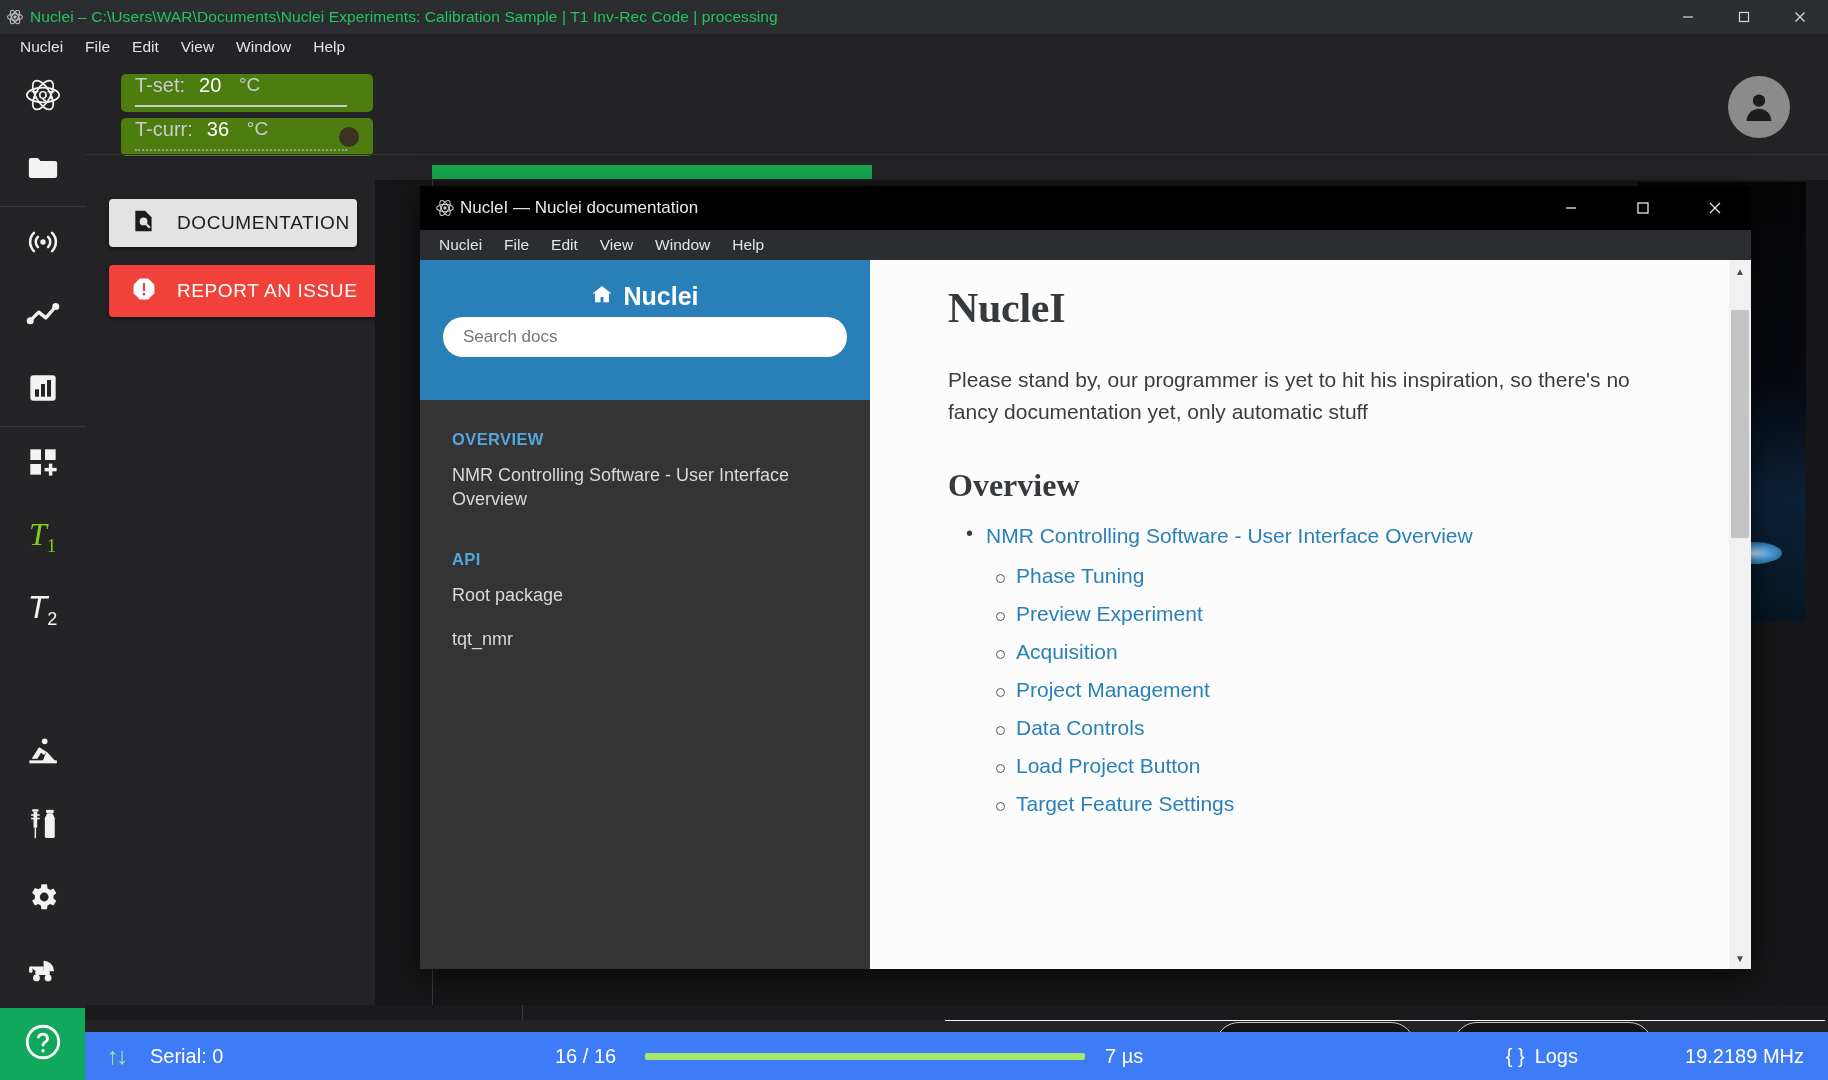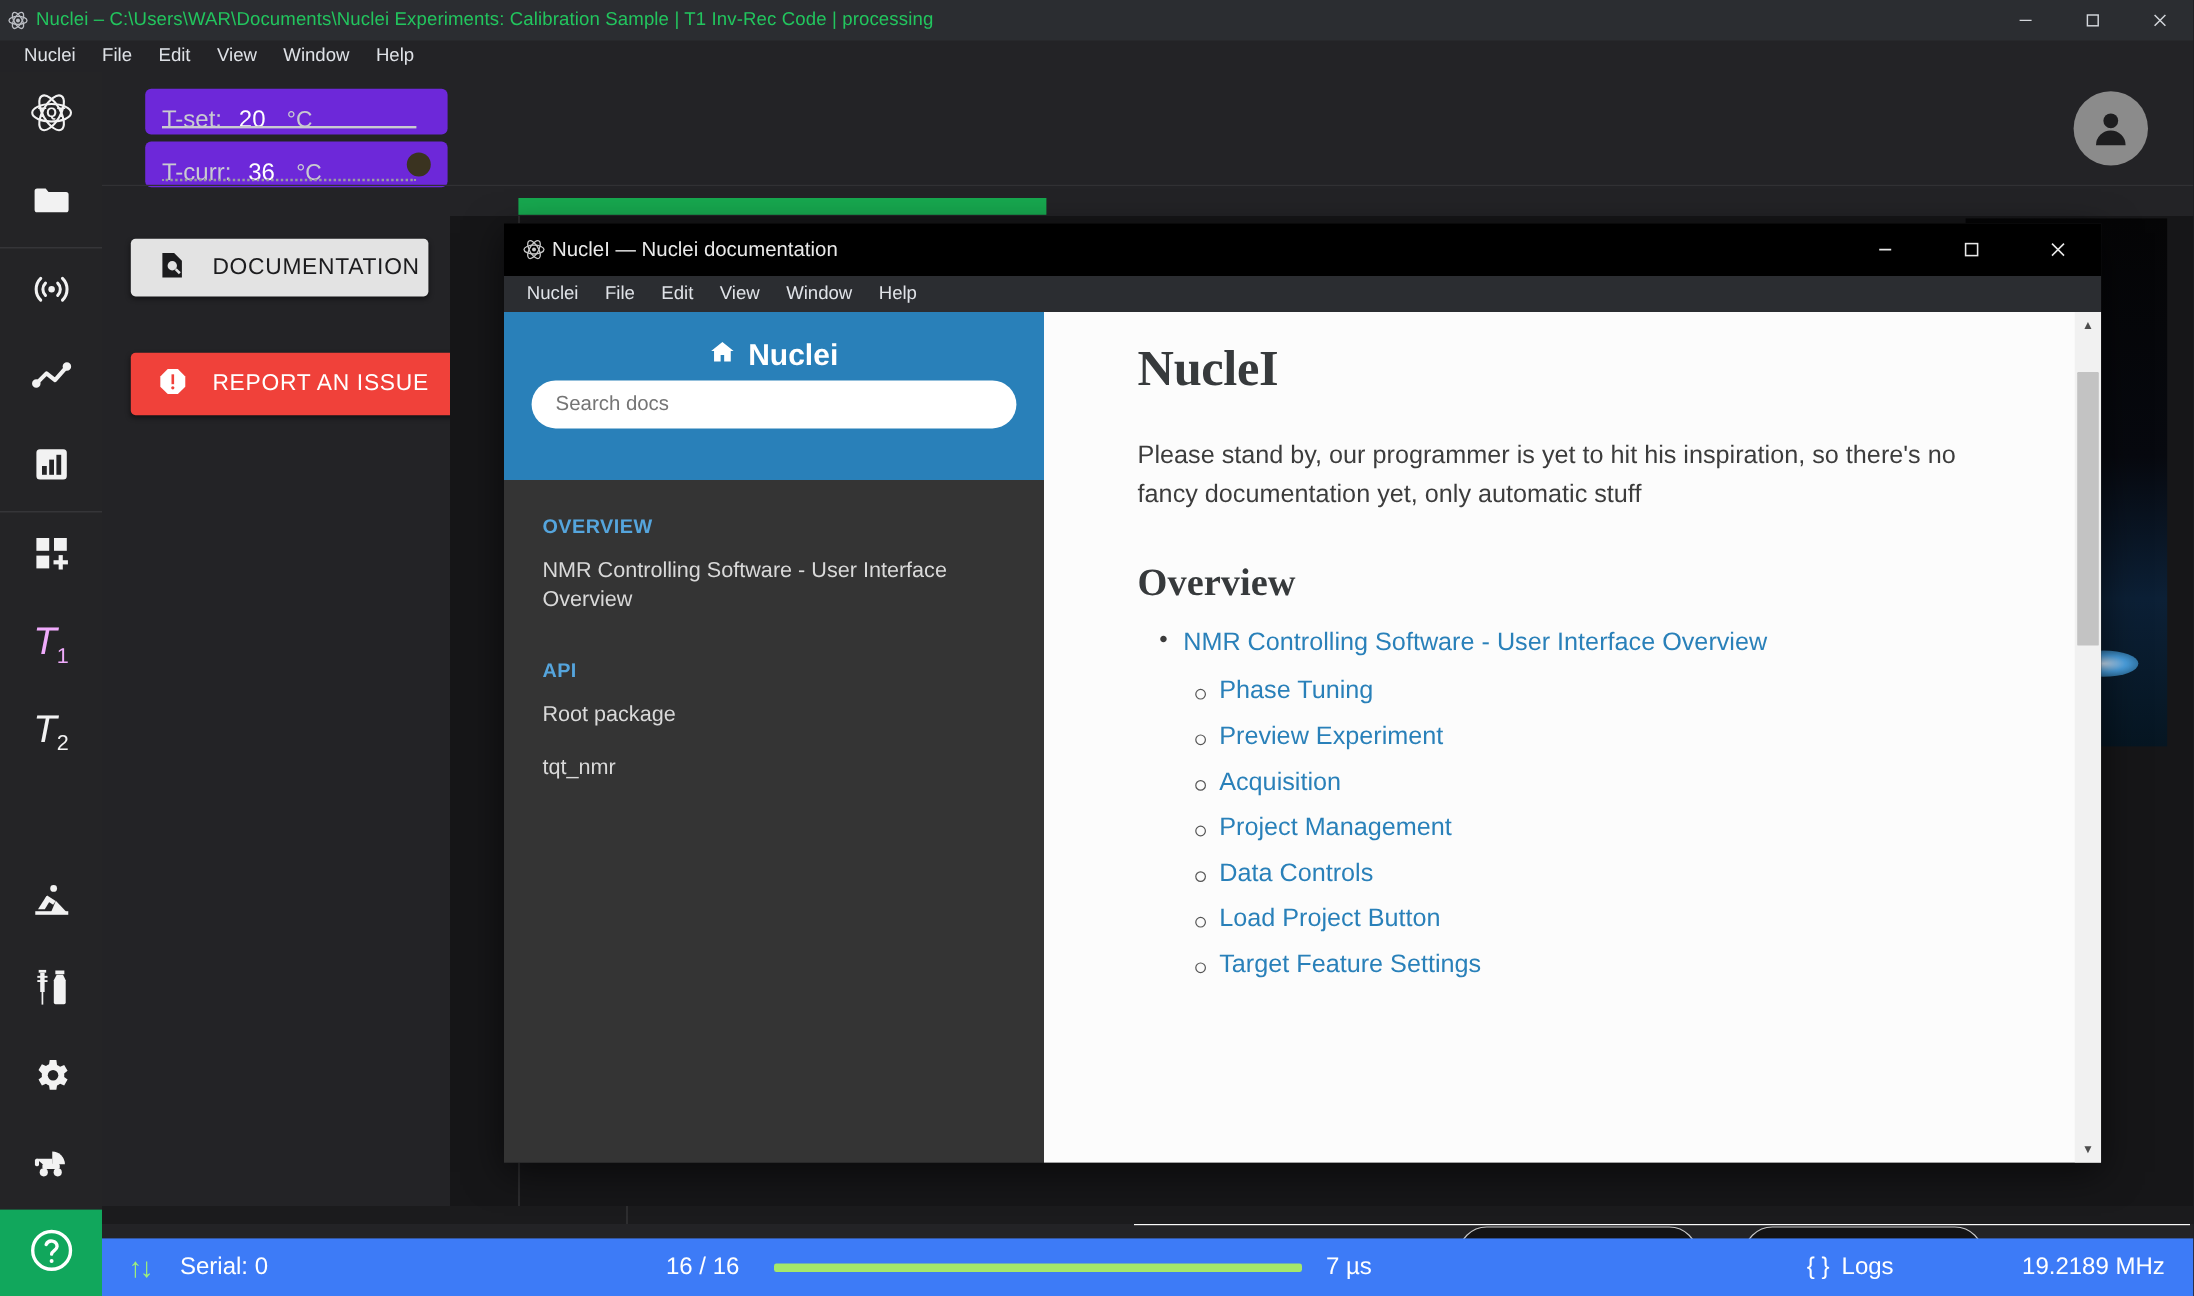--- a/index.html
+++ b/index.html
@@ -85,22 +85,22 @@
     display: flex; align-items: center; justify-content: center;
   }
   .hdr-divider {
     position: absolute; top: 94px; left: 0; width: 1743px; height: 1px;
     background: #313134;
   }
 
   .tset-box, .tcurr-box {
     position: absolute; left: 36px;
     width: 252px; height: 38px;
-    background: #6d28d9; border-radius: 5px;
-    display: flex; align-items: flex-end;
+    background: #4d7c0f; border-radius: 5px;
+    display: flex; align-items: flex-start;
   }
   .tset-box { top: 14px; }
   .tcurr-box { top: 58px; }
   .t-label { font-size: 20px; color: #c9cbd0; padding-left: 14px; }
   .t-val {
     font-size: 20px; color: #fff; padding-left: 14px;
     min-width: 42px;
   }
   .t-unit { font-size: 19px; color: #c9cbd0; padding-left: 12px; }
   .t-under {
@@ -119,21 +119,21 @@
     width: 248px; height: 48px;
     background: #e3e3e3; border-radius: 4px;
     display: flex; align-items: center; padding-left: 22px;
     box-shadow: 0 2px 4px rgba(0,0,0,.45);
   }
   .btn-doc .lbl {
     font-size: 19px; color: #1c1c1e; letter-spacing: .6px;
     padding-left: 20px;
   }
   .btn-issue {
-    position: absolute; left: 24px; top: 234px;
+    position: absolute; left: 24px; top: 205px;
     width: 278px; height: 52px;
     background: #f0413a; border-radius: 4px;
     display: flex; align-items: center; padding-left: 22px;
     box-shadow: 0 2px 4px rgba(0,0,0,.45);
   }
   .btn-issue .lbl {
     font-size: 19px; color: #fff; letter-spacing: .6px;
     padding-left: 20px;
   }
 
@@ -423,21 +423,21 @@
           <rect x="2.5" y="2.5" width="8" height="8"></rect>
           <rect x="13.5" y="2.5" width="8" height="8"></rect>
           <rect x="2.5" y="13.5" width="8" height="8"></rect>
           <rect x="16.4" y="13.2" width="2.6" height="9"></rect>
           <rect x="13.2" y="16.4" width="9" height="2.6"></rect>
         </svg>
       </span>
     </div>
 
     <div class="ri">
-      <span style="font-family:Liberation Sans, sans-serif;font-style:italic;font-size:32px;color:#f0abfc;">T<sub style="font-size:18px;font-style:normal;">1</sub></span>
+      <span style="font-family:Liberation Serif, serif;font-style:italic;font-size:32px;color:#84cc16;">T<sub style="font-size:18px;font-style:normal;">1</sub></span>
     </div>
 
     <div class="ri">
       <span style="font-family:Liberation Sans, sans-serif;font-style:italic;font-size:32px;color:#f2f2f2;">T<sub style="font-size:18px;font-style:normal;">2</sub></span>
     </div>
 
     <div class="spacer"></div>
 
     <div class="ri">
       <span>

